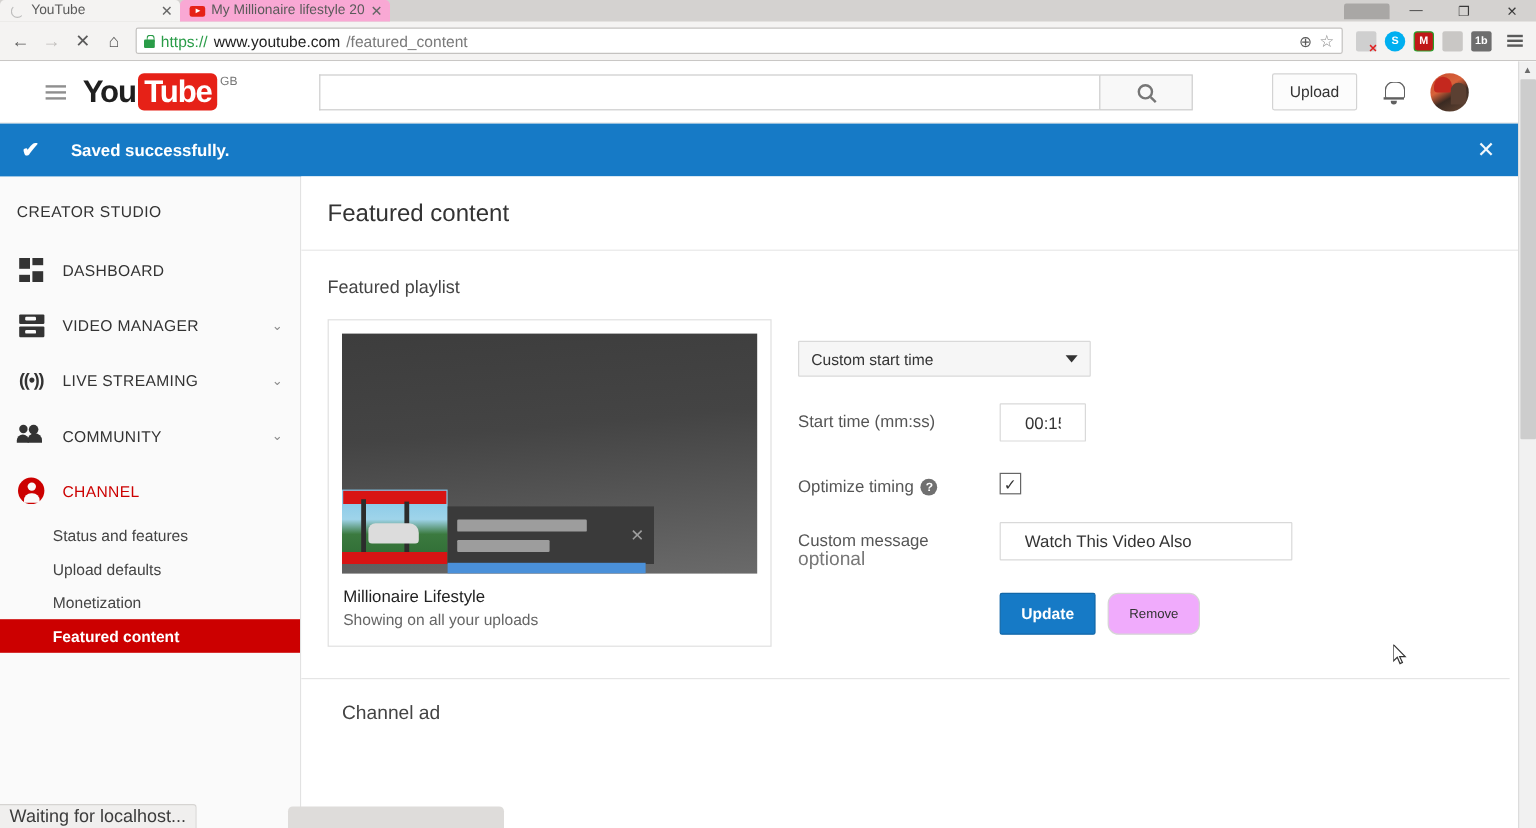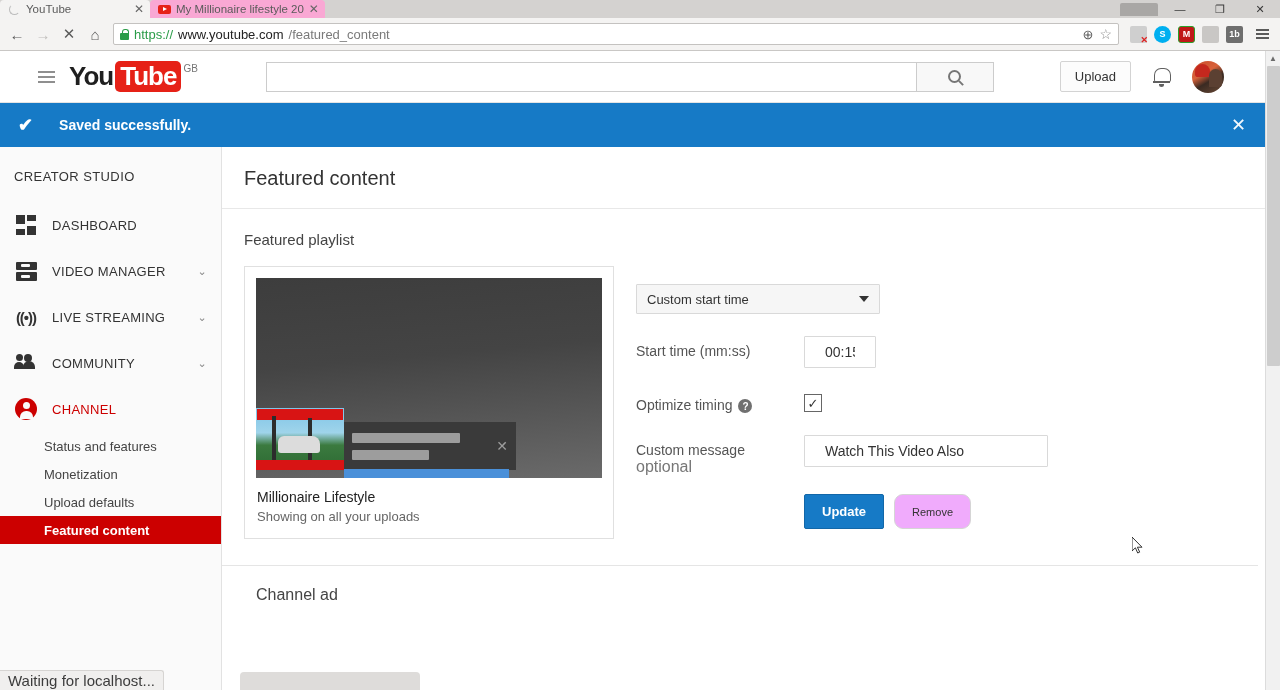--- a/index.html
+++ b/index.html
@@ -153,21 +153,21 @@
   .banner {
     height: 44px; background: #167ac6; display: flex; align-items: center;
     padding: 0 18px; color: #fff; position: relative;
   }
   .banner-check { font-size: 18px; font-weight: bold; margin-right: 26px; }
   .banner-text { font-size: 14px; font-weight: bold; }
   .banner-close { position: absolute; right: 34px; font-size: 18px; color: #fff; opacity: .95; }
 
   
   .page-body { display: flex; background: #f1f1f1; height: 543px; }
-  .sidebar { width: 222px; background: #fafafa; border-right: 1px solid #e2e2e2; padding-top: 22px; flex-shrink: 0; }
+  .sidebar { width: 251px; background: #fafafa; border-right: 1px solid #e2e2e2; padding-top: 22px; flex-shrink: 0; }
   .cs-title { font-size: 13px; color: #333; padding: 0 0 0 14px; letter-spacing: .4px; margin-bottom: 18px; }
   .side-item {
     display: flex; align-items: center; height: 46px; padding: 0 14px; gap: 14px;
     font-size: 13px; color: #333; letter-spacing: .3px;
   }
   .side-item .chev { margin-left: auto; color: #8a8a8a; font-size: 11px; }
   .side-item.active { color: #c00; }
   .side-ico { width: 24px; height: 24px; display: flex; align-items: center; justify-content: center; flex-shrink: 0; }
   .ico-dash { display: grid; grid-template-columns: 9px 9px; grid-template-rows: 9px 9px; gap: 2px; }
   .ico-dash i { background: #333; display: block; }
@@ -422,22 +422,22 @@
       </div>
 
       <div class="side-item active">
         <span class="side-ico">
           <span class="ico-chan"></span>
         </span>
         <span>CHANNEL</span>
       </div>
 
       <div class="sub-item">Status and features</div>
+      <div class="sub-item">Upload defaults</div>
       <div class="sub-item">Monetization</div>
-      <div class="sub-item">Upload defaults</div>
       <div class="sub-item selected">Featured content</div>
     </div>
 
     <div class="content">
       <div class="content-head">
         <div class="content-title">Featured content</div>
       </div>
 
       <div class="section">
         <div class="section-label">Featured playlist</div>

